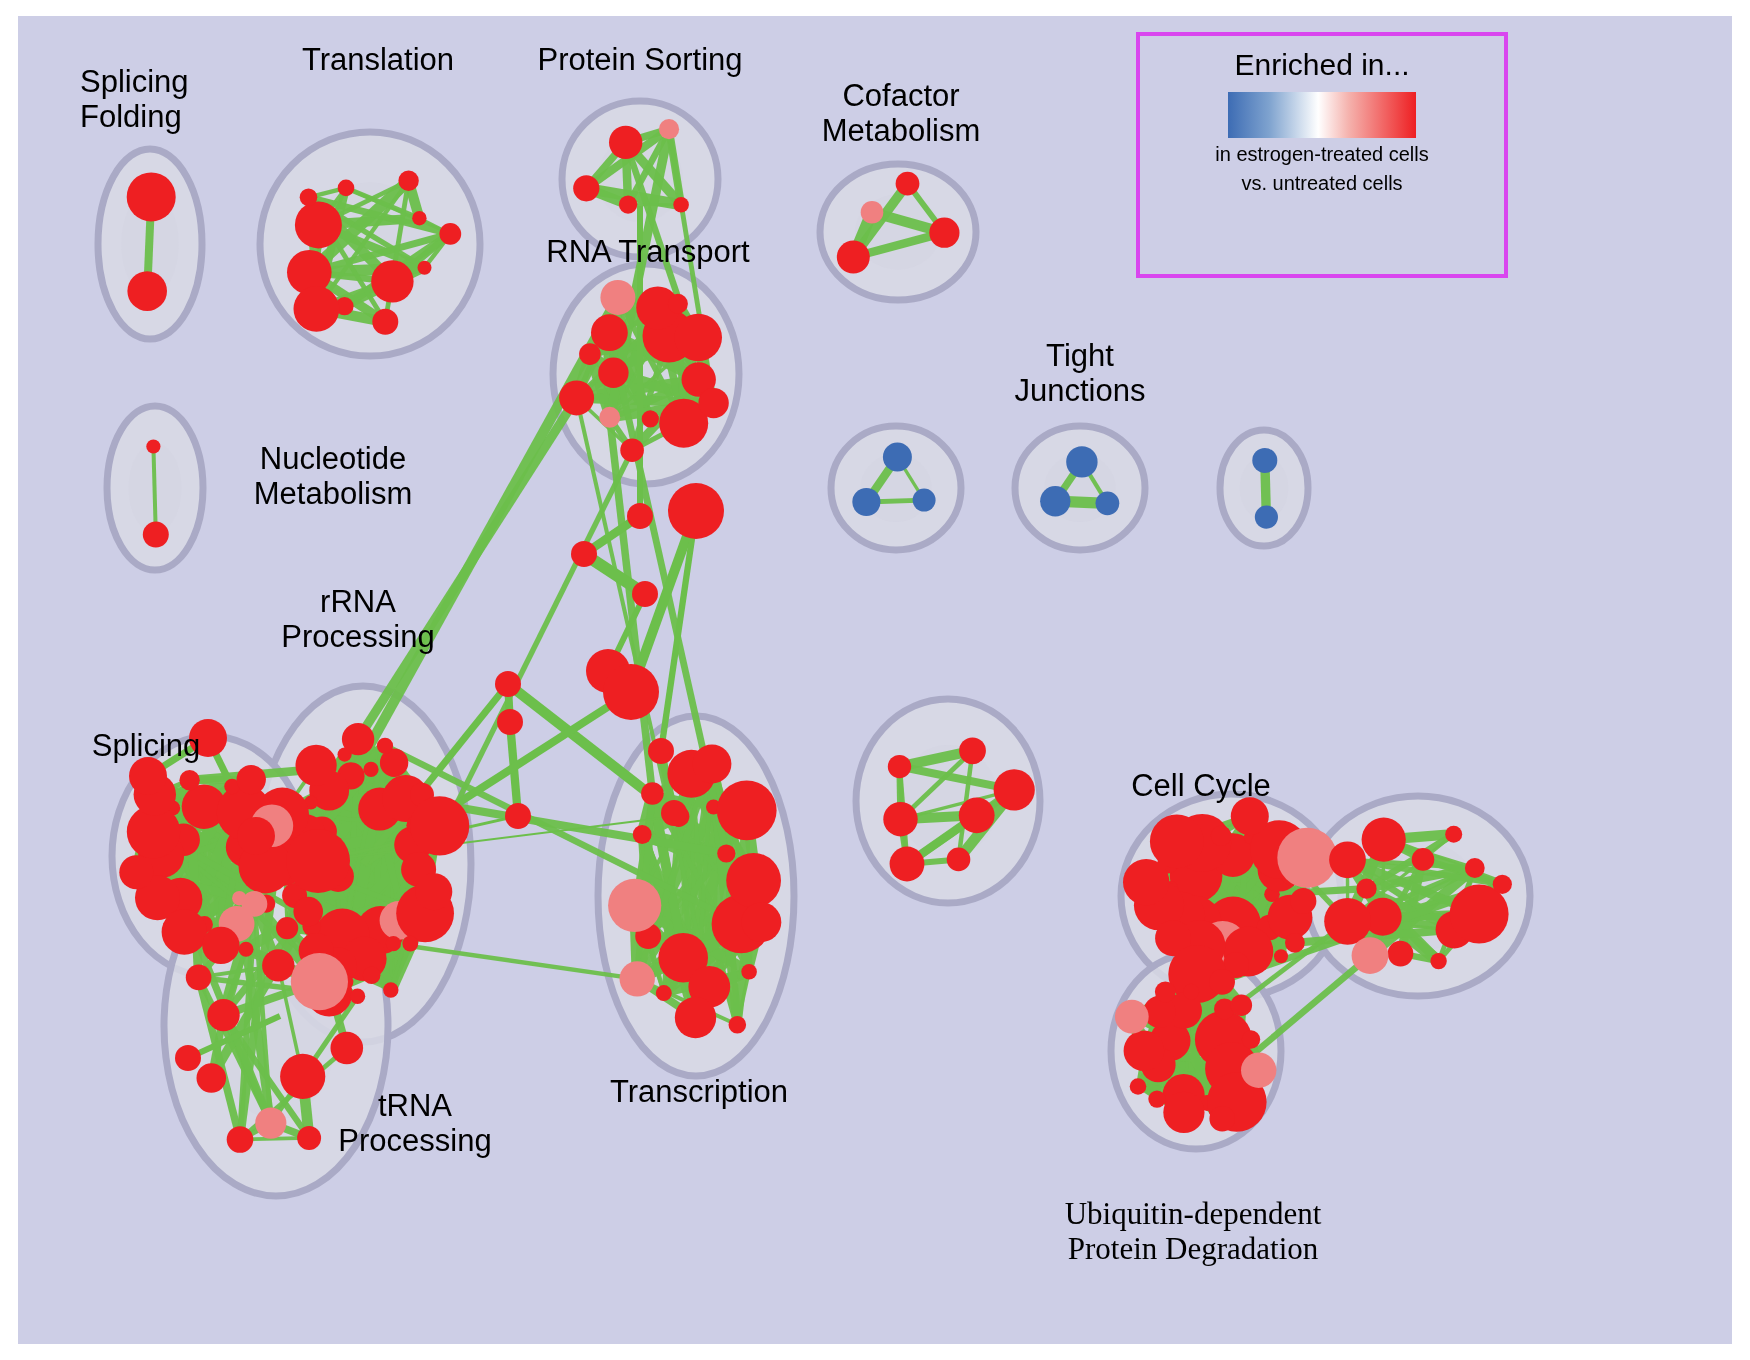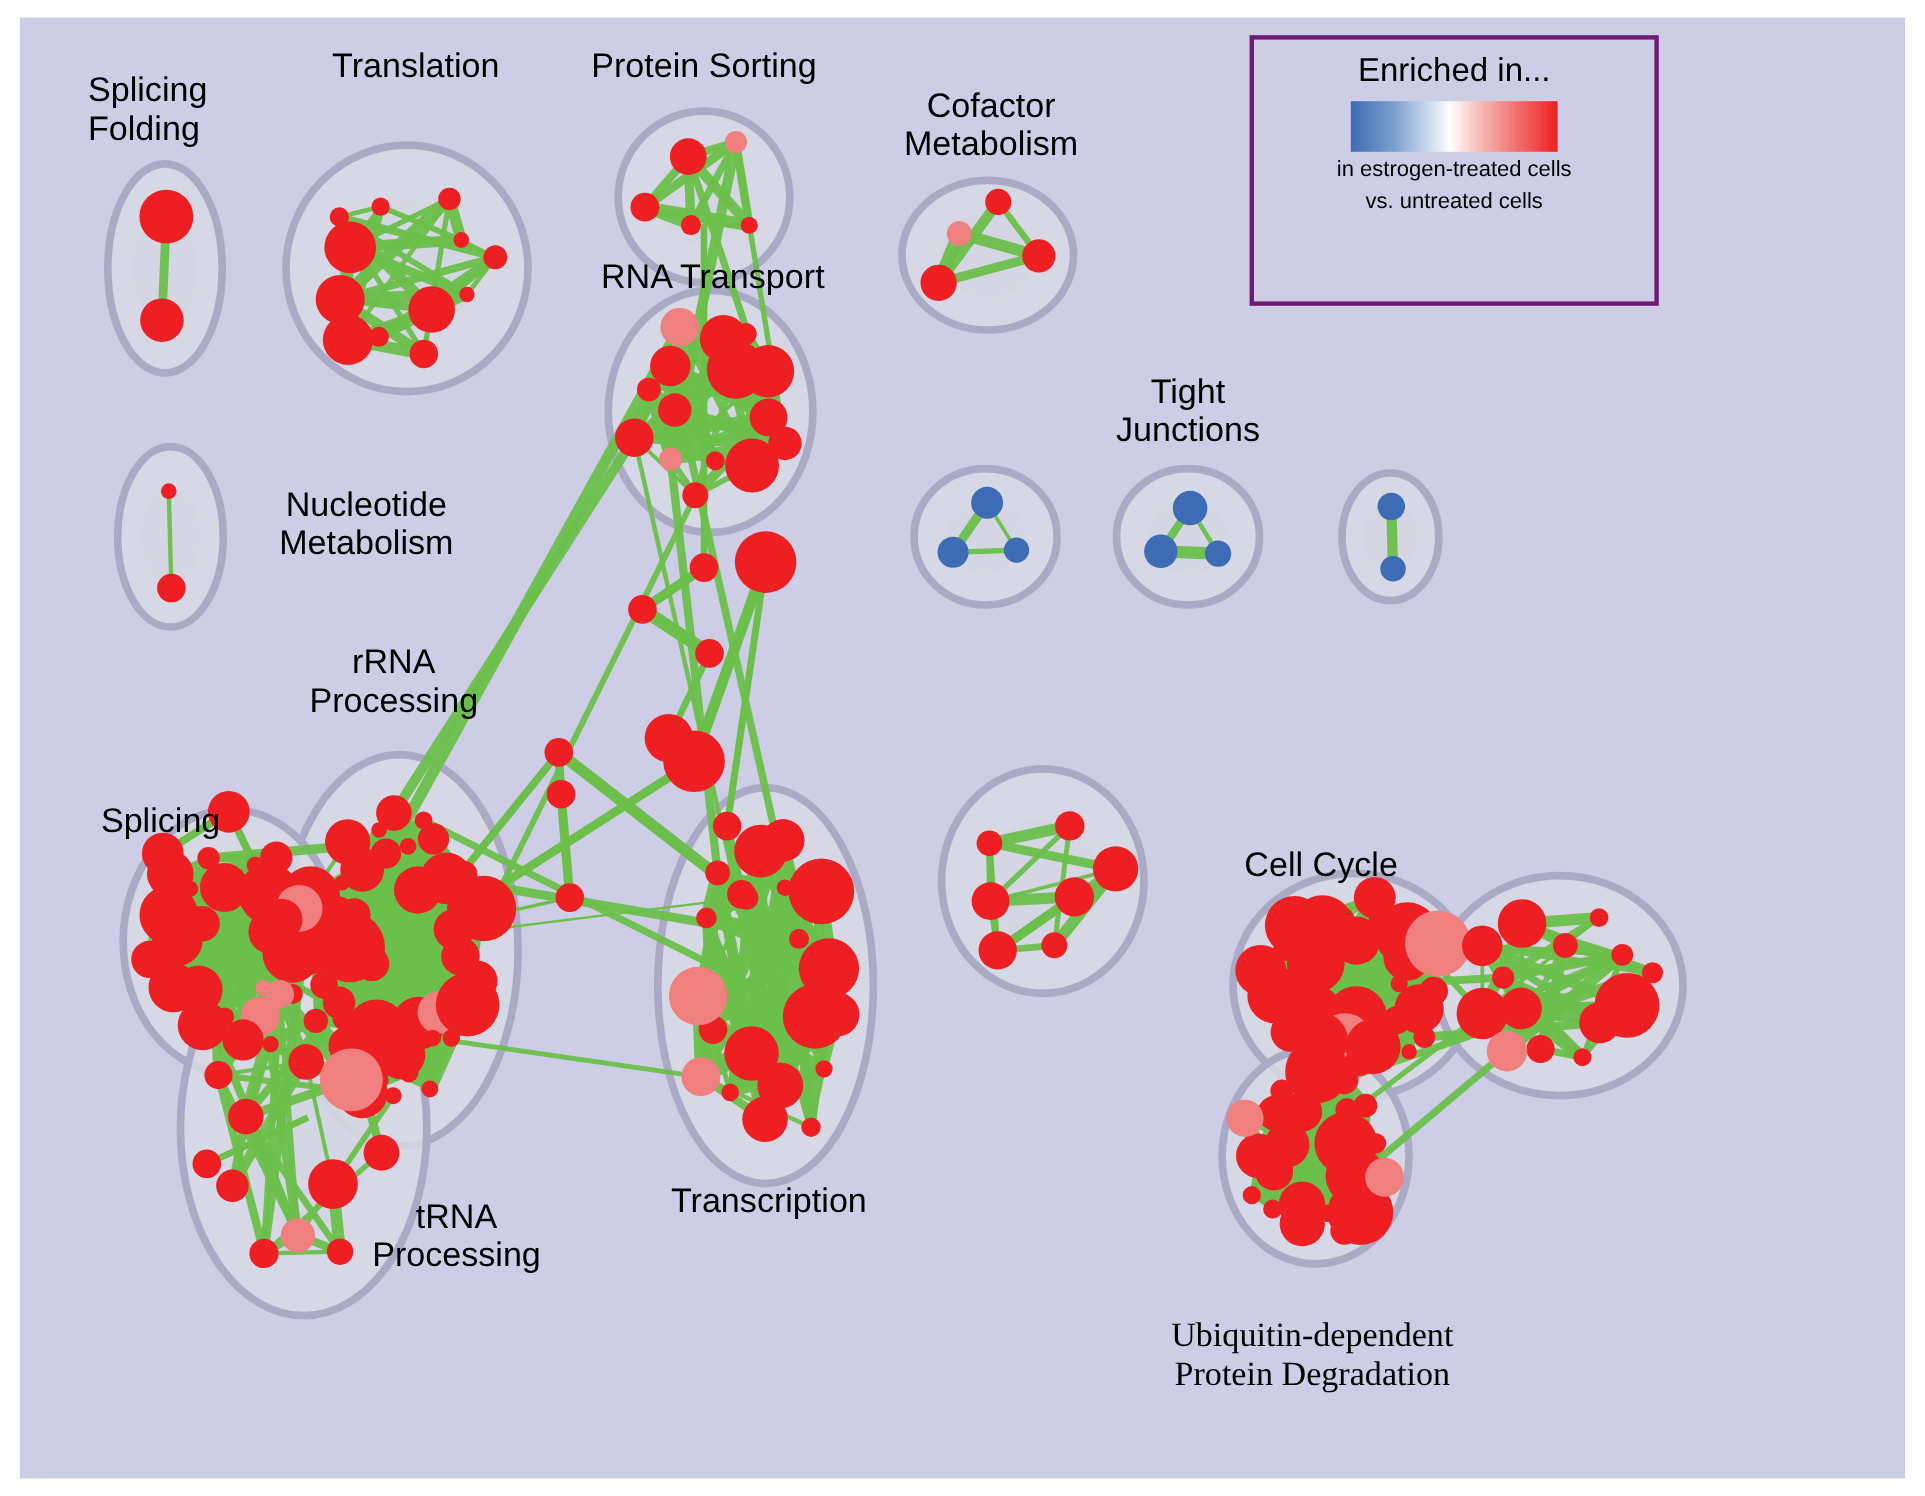--- a/index.html
+++ b/index.html
@@ -1,20 +1,20 @@
 <!DOCTYPE html>
 <html><head>
 <meta charset="utf-8">
 <style>
   html,body{margin:0;padding:0;background:#ffffff;}
   body{width:1750px;height:1360px;font-family:"Liberation Sans",sans-serif;}
   #canvas{position:absolute;left:18px;top:16px;width:1714px;height:1328px;background:#cdcee6;overflow:hidden;}
   svg.net{position:absolute;left:0;top:0;width:1714px;height:1328px;}
   .clabel{position:absolute;color:#000;font-size:31px;line-height:35px;text-align:center;white-space:pre-line;font-family:"Liberation Sans",sans-serif;}
-  #legend{position:absolute;left:1118px;top:16px;width:372px;height:246px;background:#cdcee6;border:4px solid #701a75;box-sizing:border-box;}
+  #legend{position:absolute;left:1118px;top:16px;width:372px;height:246px;background:#cdcee6;border:4px solid #d946ef;box-sizing:border-box;}
   #legend .ltitle{text-align:center;font-size:30px;color:#000;margin-top:12px;}
   #legend .bar{margin:10px auto 0 auto;width:188px;height:46px;
       background:linear-gradient(to right,#3d6cb4 0%,#7fa3cf 22%,#ffffff 48%,#f5b3ae 64%,#ee1f22 100%);}
   #legend .ends{display:flex;justify-content:space-between;padding:0 24px;margin-top:2px;font-size:30px;color:#000;}
   #legend .sub{text-align:center;font-size:20px;line-height:29px;color:#000;margin-top:2px;white-space:pre-line;}
 </style>
 </head>
 <body>
 
 <div id="canvas">

